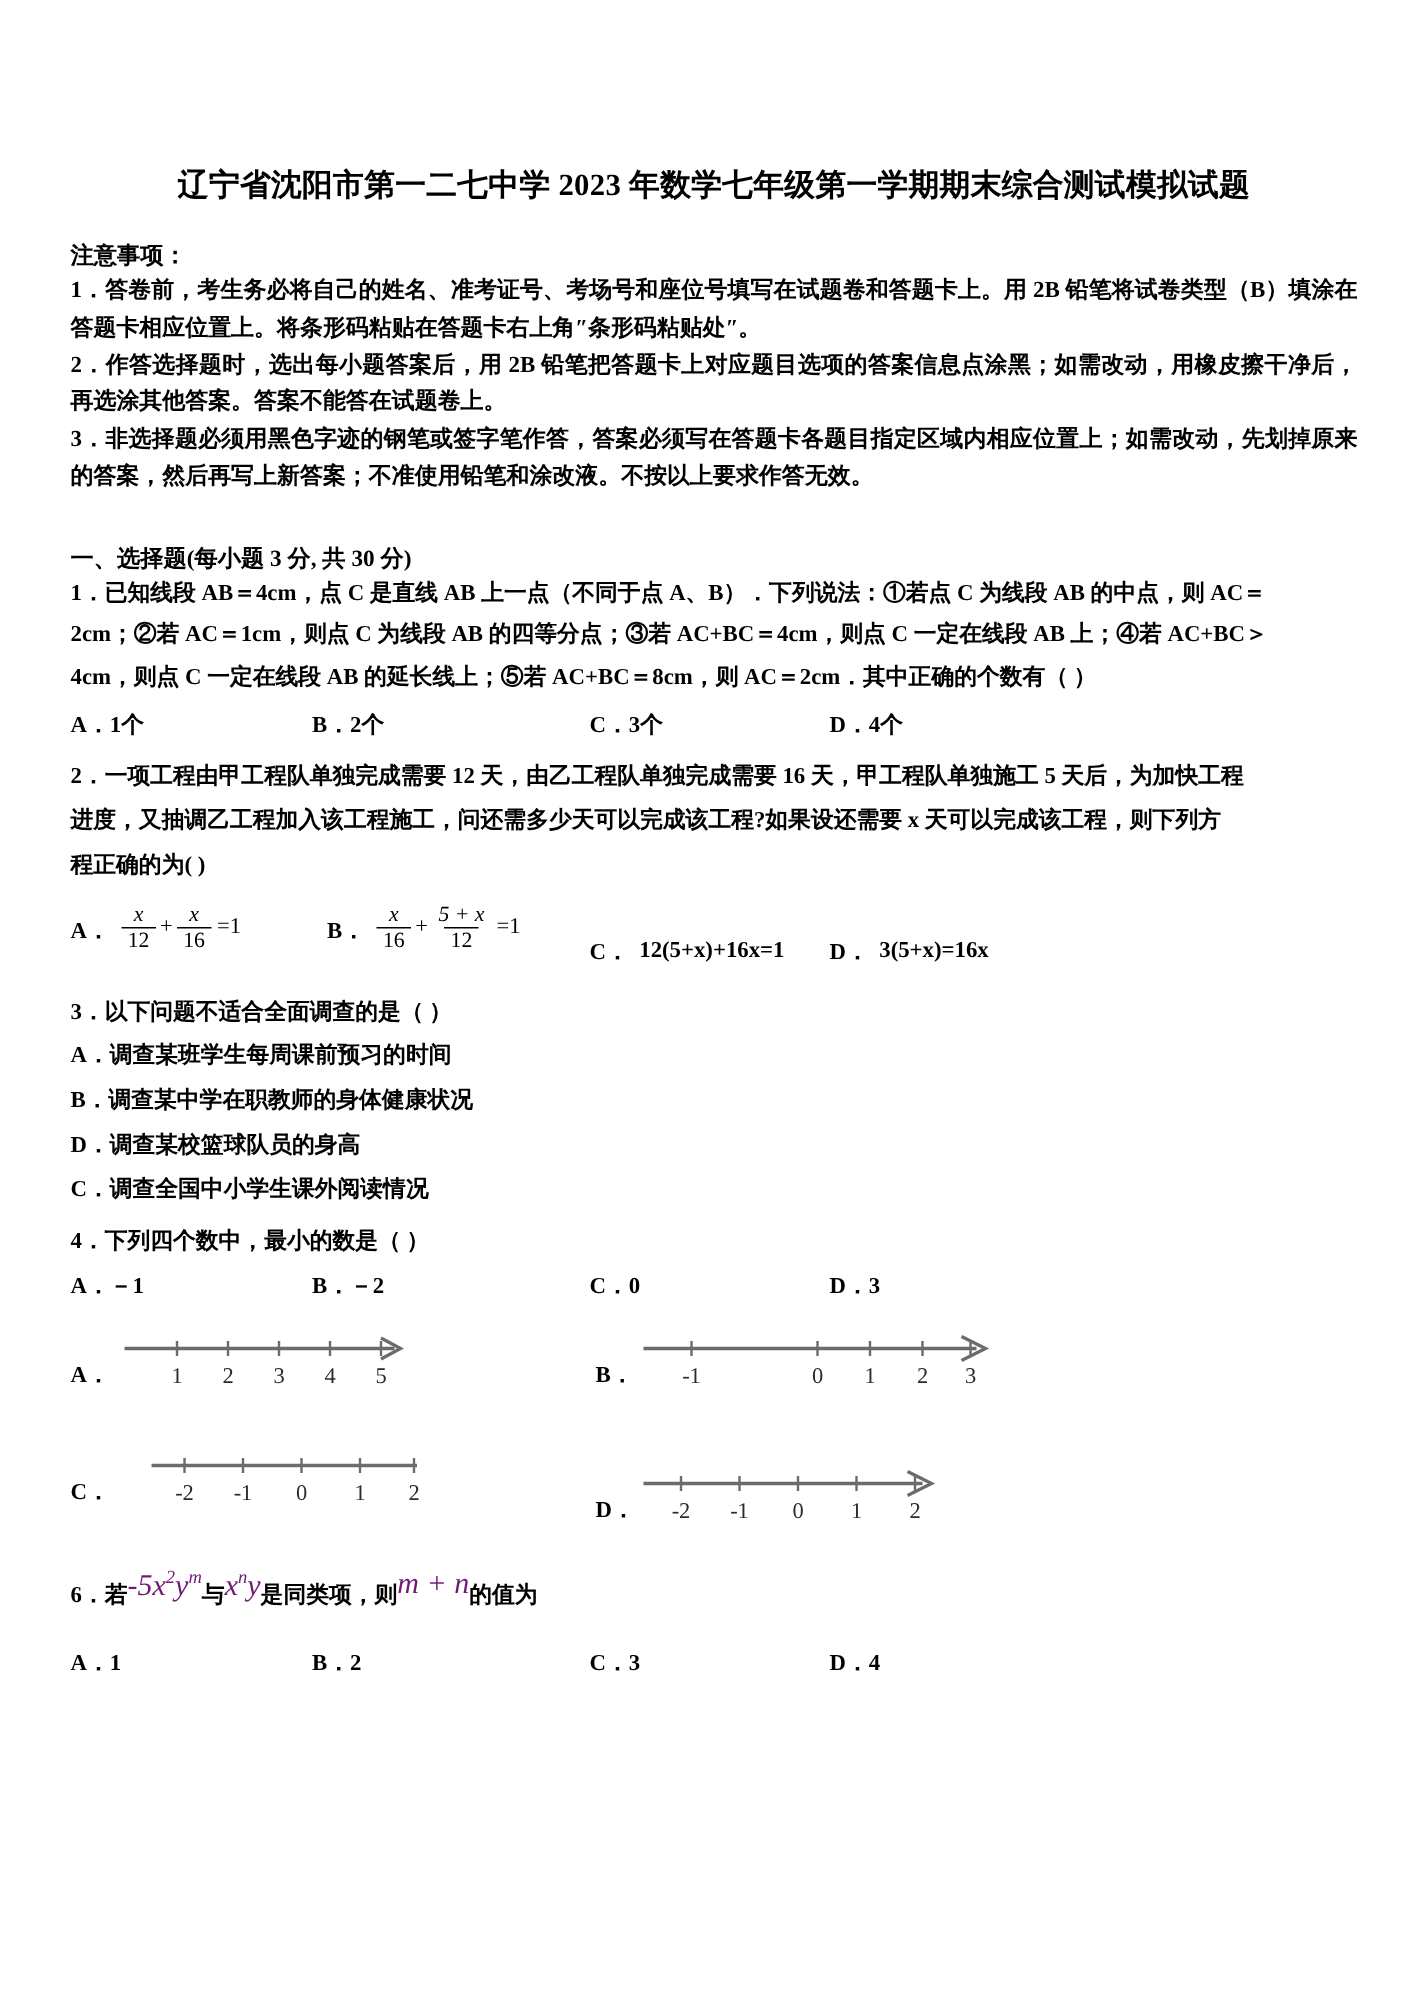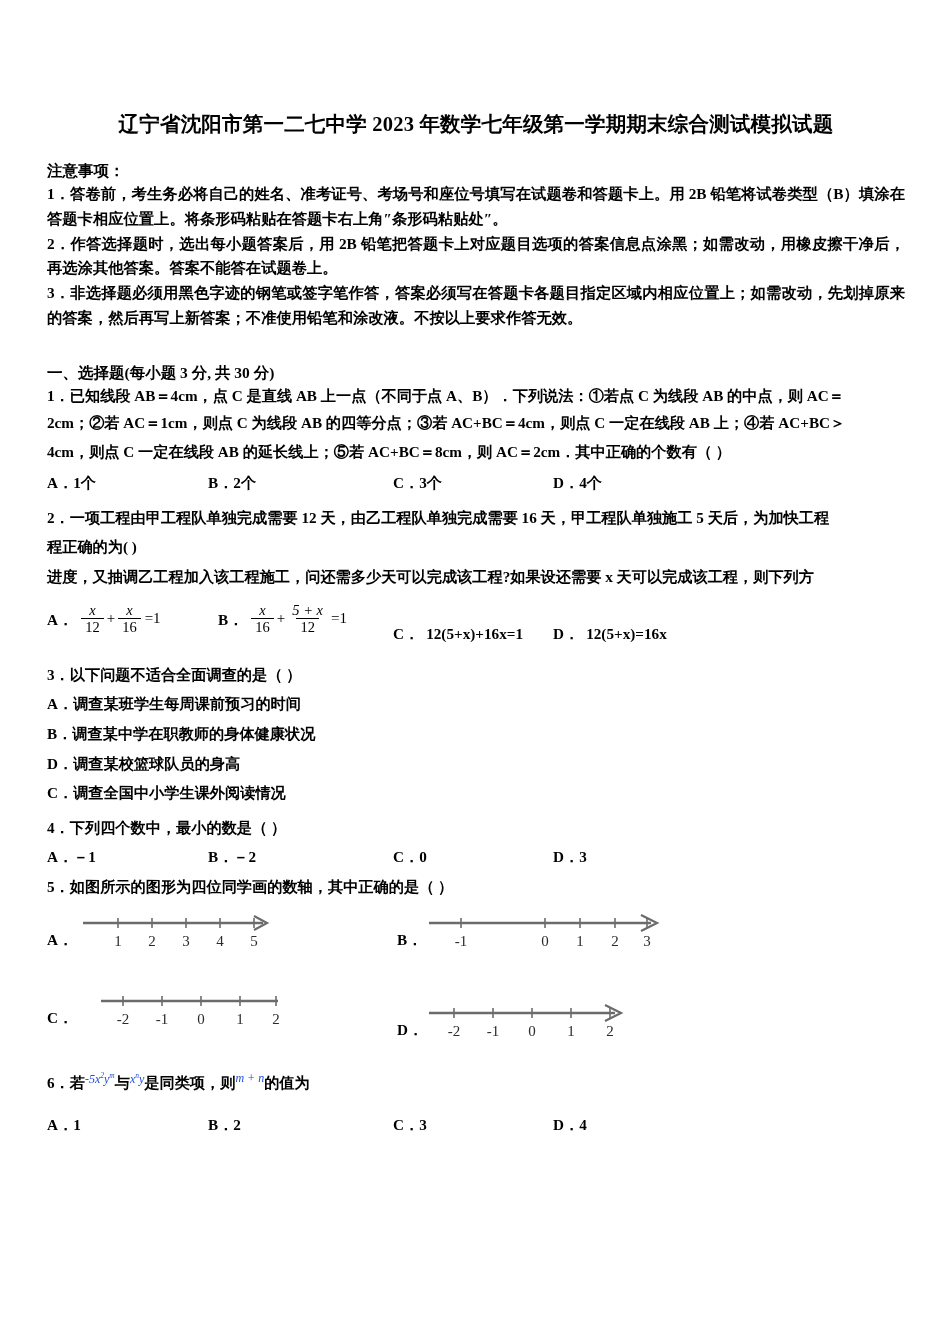--- a/index.html
+++ b/index.html
@@ -167,22 +167,22 @@
     stroke: #6b6b6b;
   }
 
   
   .raised {
     display: inline-block;
     position: relative;
     top: -5px;
     font-style: italic;
     font-weight: normal;
-    font-size: 12px;
-    color: #1d4ed8;
+    font-size: 20px;
+    color: #701a75;
   }
   .raised .e {
     vertical-align: super;
     font-size: 0.62em;
   }
   .raised.up {
     top: -6px;
   }
 </style>
 </head>
@@ -208,22 +208,22 @@
     <div class="opts">
       <div class="opt a"><span>A．</span><span>1个</span></div>
       <div class="opt b"><span>B．</span><span>2个</span></div>
       <div class="opt c"><span>C．</span><span>3个</span></div>
       <div class="opt d"><span>D．</span><span>4个</span></div>
     </div>
 
     <div class="q">
       <span>2．</span><span>一项工程由甲工程队单独完成需要 12 天，由乙工程队单独完成需要 16 天，甲工程队单独施工 5 天后，为加快工程</span>
     </div>
+    <div class="q">进度，又抽调乙工程加入该工程施工，问还需多少天可以完成该工程?如果设还需要 x 天可以完成该工程，则下列方</div>
     <div class="q">程正确的为(  )</div>
-    <div class="q">进度，又抽调乙工程加入该工程施工，问还需多少天可以完成该工程?如果设还需要 x 天可以完成该工程，则下列方</div>
 
     <div class="opts-frac">
       <div class="opt-frac" style="left:0px;">
         <span class="lab">A．</span>
         <span class="frac">
           <span class="num">x</span>
           <span class="den">12</span>
         </span>
         <span class="opsym">+</span>
         <span class="frac">
@@ -247,21 +247,21 @@
         <span class="eqsym">=1</span>
       </div>
 
       <div class="opt-frac" style="left:346px; top:22px;">
         <span class="lab" style="padding-bottom:0;">C．</span>
         <span style="font-weight:bold;">12(5+x)+16x=1</span>
       </div>
 
       <div class="opt-frac" style="left:506px; top:22px;">
         <span class="lab" style="padding-bottom:0;">D．</span>
-        <span style="font-weight:bold;">12(5+x)=16x</span>
+        <span style="font-weight:bold;">3(5+x)=16x</span>
       </div>
     </div>
 
     <div class="q" style="">
       <span>3．</span><span>以下问题不适合全面调查的是（      ）</span>
     </div>
     <div class="q"><span>A．</span><span>调查某班学生每周课前预习的时间</span></div>
     <div class="q"><span>B．</span><span>调查某中学在职教师的身体健康状况</span></div>
     <div class="q"><span>D．</span><span>调查某校篮球队员的身高</span></div>
     <div class="q"><span>C．</span><span>调查全国中小学生课外阅读情况</span></div>
@@ -269,23 +269,20 @@
     <div class="q q-tight" style="margin-top:8px;">
       <span>4．</span><span>下列四个数中，最小的数是（  ）</span>
     </div>
     <div class="opts" style="margin-top:8px; height:28px;text-align:right;">
       <div class="opt a"><span>A．</span><span>－1</span></div>
       <div class="opt b"><span>B．</span><span>－2</span></div>
       <div class="opt c"><span>C．</span><span>0</span></div>
       <div class="opt d"><span>D．</span><span>3</span></div>
     </div>
 
-    <div class="q q-tight">
-      <span>5．</span><span>如图所示的图形为四位同学画的数轴，其中正确的是（      ）</span>
-    </div>
 
     <div class="numline-row" style="margin-top:10px;">
 
       <div class="nl-block" style="left:0px; top:0px;">
         <span class="nl-label">A．</span>
         <svg class="nl-svg" width="210" height="48" viewBox="0 0 210 48">
           <line x1="10" y1="14" x2="190" y2="14" stroke-width="2.4"></line>
           <polyline points="181,7 194,14 181,21" fill="none" stroke-width="2.2"></polyline>
           <line x1="45" y1="9" x2="45" y2="19" stroke-width="1.6"></line>
           <line x1="79" y1="9" x2="79" y2="19" stroke-width="1.6"></line>

